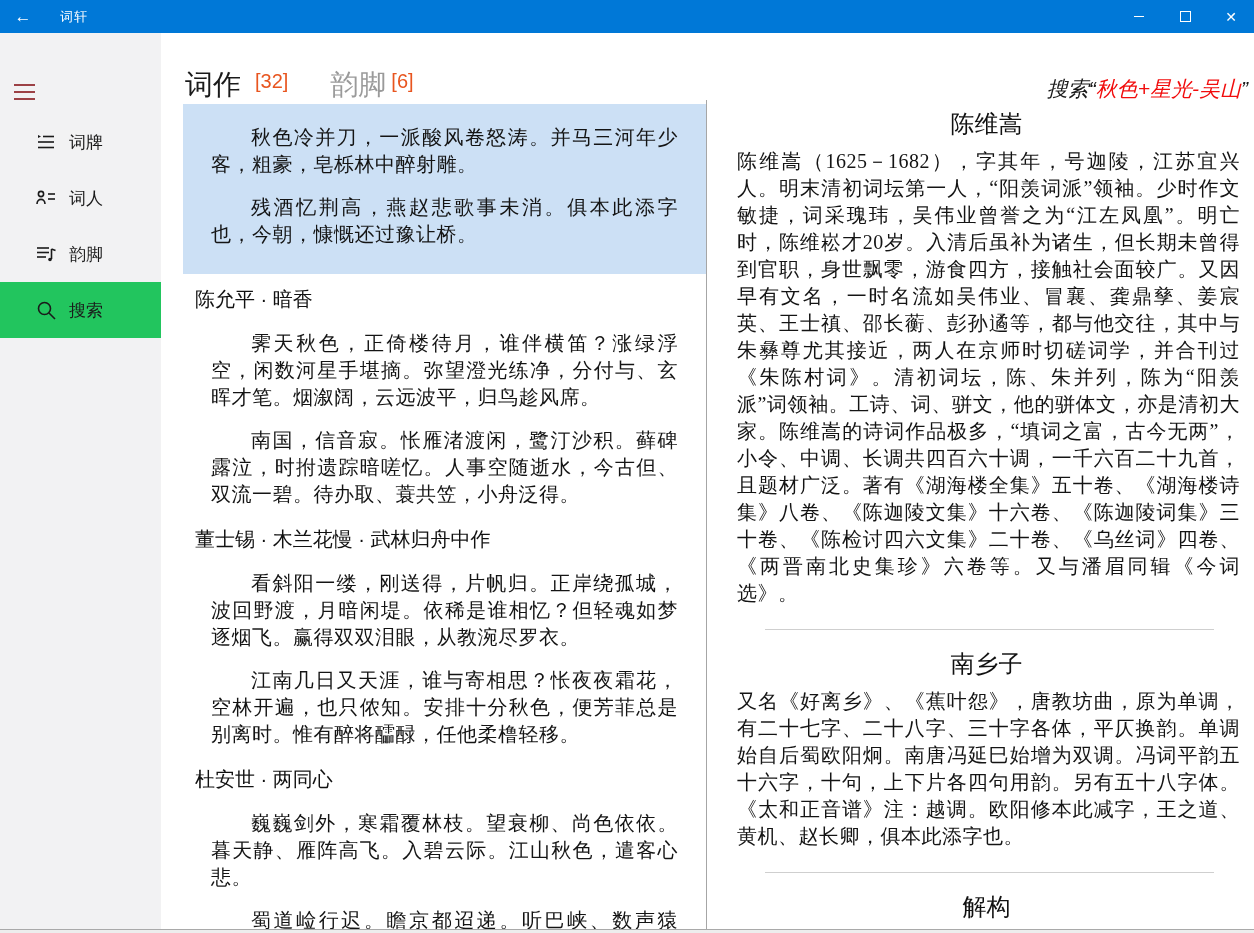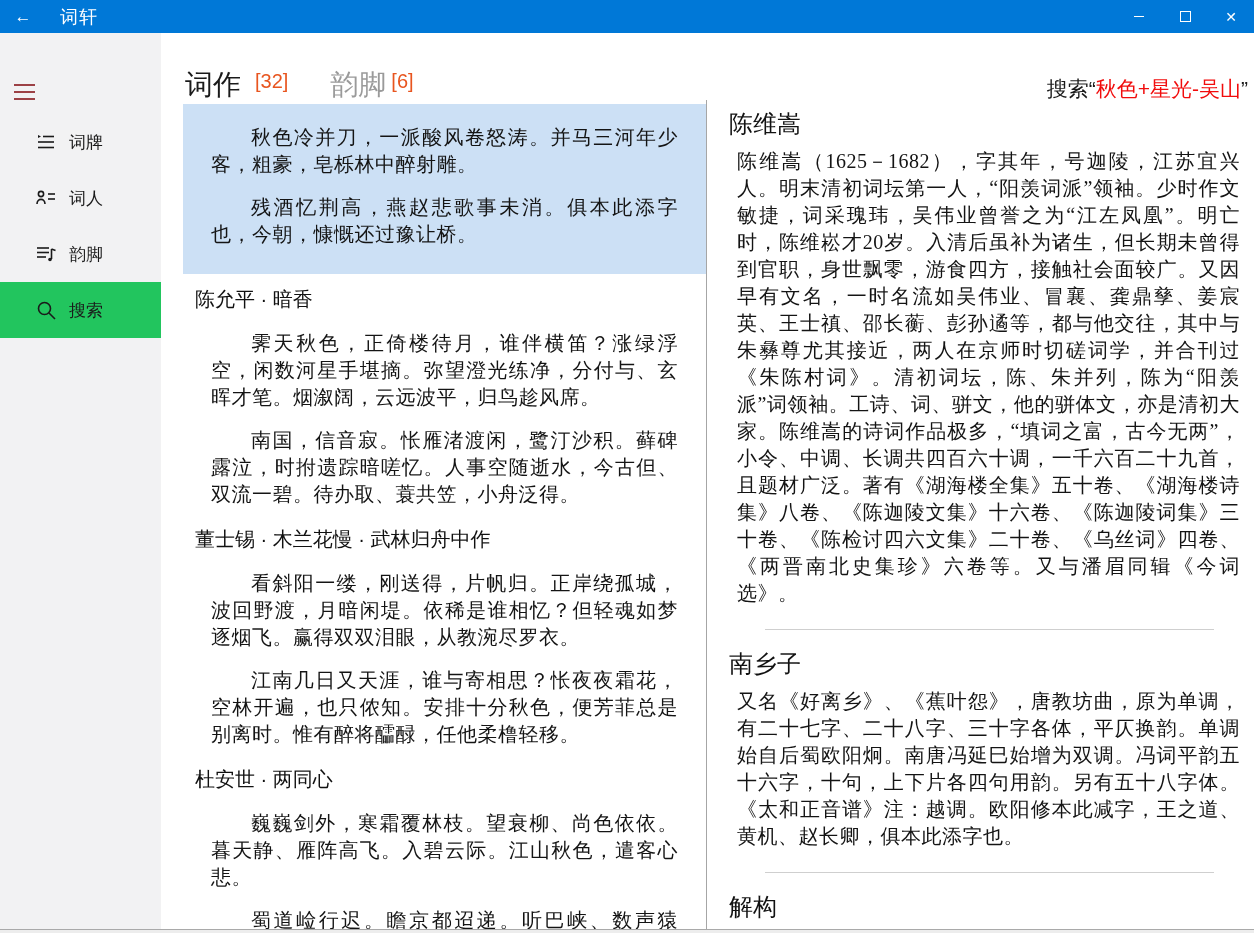--- a/index.html
+++ b/index.html
@@ -5,21 +5,21 @@
   html,body{margin:0;padding:0;}
   body{
     width:1254px;height:933px;overflow:hidden;background:#fff;
     font-family:"Liberation Sans","DejaVu Sans",sans-serif;color:#1a1a1a;
     position:relative;
   }
   
   .titlebar{height:33px;background:#0078d7;display:flex;align-items:center;color:#fff;}
   .tb-back{width:46px;height:33px;display:flex;align-items:center;justify-content:center;
     font-size:17px;cursor:pointer;}
-  .tb-title{font-size:18px;margin-left:14px;letter-spacing:1px;}
+  .tb-title{font-size:13px;margin-left:14px;letter-spacing:1px;}
   .tb-spacer{flex:1;}
   .tb-btn{width:46px;height:33px;display:flex;align-items:center;justify-content:center;cursor:pointer;}
   .tb-min-glyph{width:10px;height:1px;background:#fff;display:block;}
   .tb-max-glyph{width:9px;height:9px;border:1px solid #fff;display:block;}
   .tb-close-glyph{font-size:14px;line-height:1;}
   
   .app{display:flex;height:900px;}
   
   .sidebar{width:161px;background:#f2f2f3;flex:none;position:relative;}
   .hamburger{position:absolute;top:51px;left:14px;width:21px;cursor:pointer;}
@@ -30,39 +30,39 @@
   .nav-icon{width:22px;height:22px;margin-left:15px;flex:none;}
   .nav-icon svg{width:22px;height:22px;display:block;}
   .nav-label{margin-left:12px;font-size:17px;color:#1b1b1b;}
   
   .main{flex:1;position:relative;overflow:hidden;}
   .tabs{position:absolute;top:36px;left:24px;display:flex;gap:42px;}
   .tab{display:flex;align-items:flex-start;cursor:pointer;font-size:28px;line-height:32px;}
   .tab .count{font-size:20px;margin-left:5px;position:relative;top:-4px;color:#e8551f;}
   .tab.active{color:#1a1a1a;gap:9px;}
   .tab.inactive{color:#9a9a9a;}
-  .search-display{position:absolute;top:42px;right:6px;font-size:21px;}
+  .search-display{position:absolute;top:42px;right:6px;font-size:21px;font-style:italic;}
   .search-query{color:#f10c0c;}
   
   .content{position:absolute;top:67px;left:0;right:0;bottom:0;display:flex;}
   .list-col{margin-left:22px;width:523px;flex:none;overflow:hidden;}
   .v-scrollbar{width:1px;background:#a6a6a6;flex:none;}
   .detail-col{flex:1;overflow:hidden;padding:0 10px 0 22px;}
   
   .kai{font-family:"Liberation Serif","DejaVu Serif",serif;
        font-size:20px;line-height:27px;letter-spacing:0.5px;
        text-align:justify;color:#141414;}
   .poem-item{cursor:pointer;}
   .poem-item .poem-title{font-size:20px;line-height:30px;margin:10px 12px 0 12px;color:#111;}
   .poem-item .poem-body{margin:0 12px;}
   .poem-body p{margin:16px;text-indent:2em;}
   .poem-item.selected{background:#cce0f5;margin-top:4px;padding:4px 0 10px 0;}
   .poem-item.selected .poem-title{margin-top:0;line-height:26px;}
   
-  .section-heading{font-size:24px;line-height:32px;margin:8px 0 8px 0;color:#111;}
+  .section-heading{font-size:24px;line-height:32px;margin:8px 0 8px 0;color:#111;text-align:center;}
   .section-body{margin:0 4px 0 8px;}
   .h-divider{border:none;border-top:1px solid #cfcfcf;margin:22px 30px 18px 36px;}
   
   .window-edge{position:absolute;left:0;right:0;bottom:0;height:3px;
     background:#ededed;border-top:1px solid #a9a9a9;}
 </style>
 </head>
 <body>
 
 <div class="titlebar">

